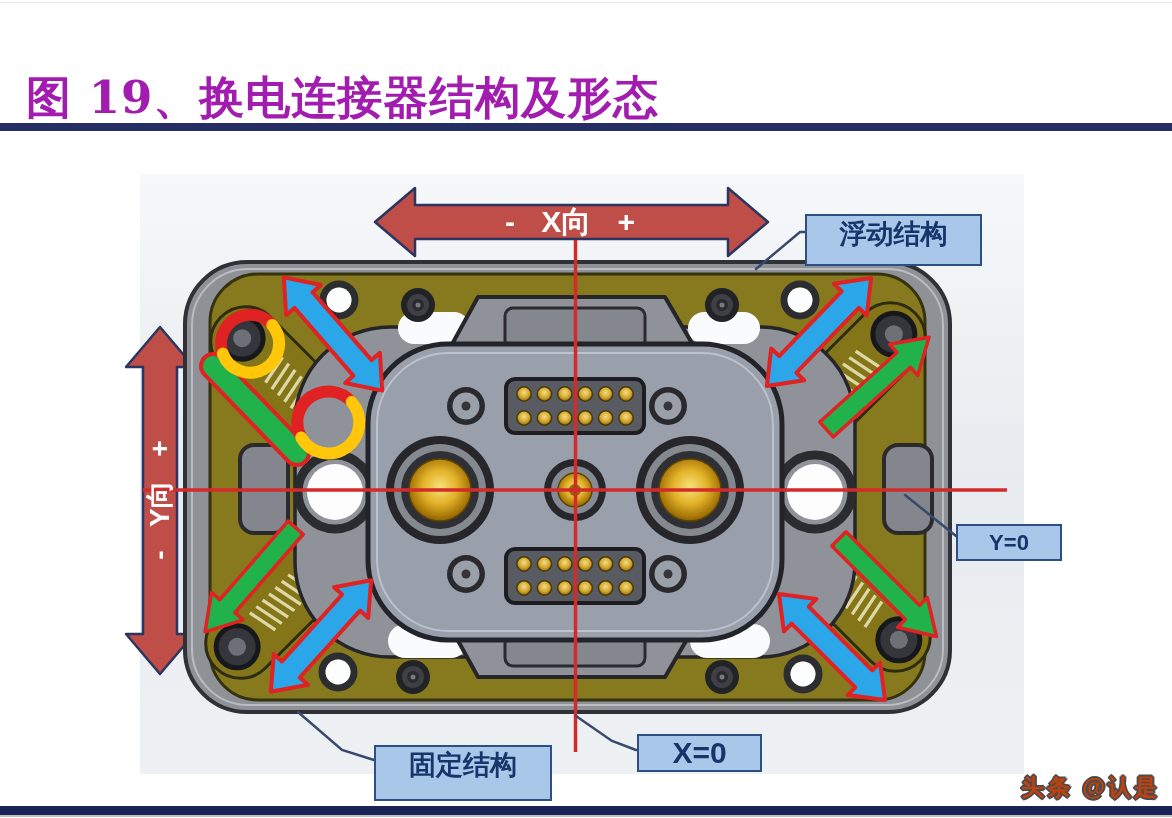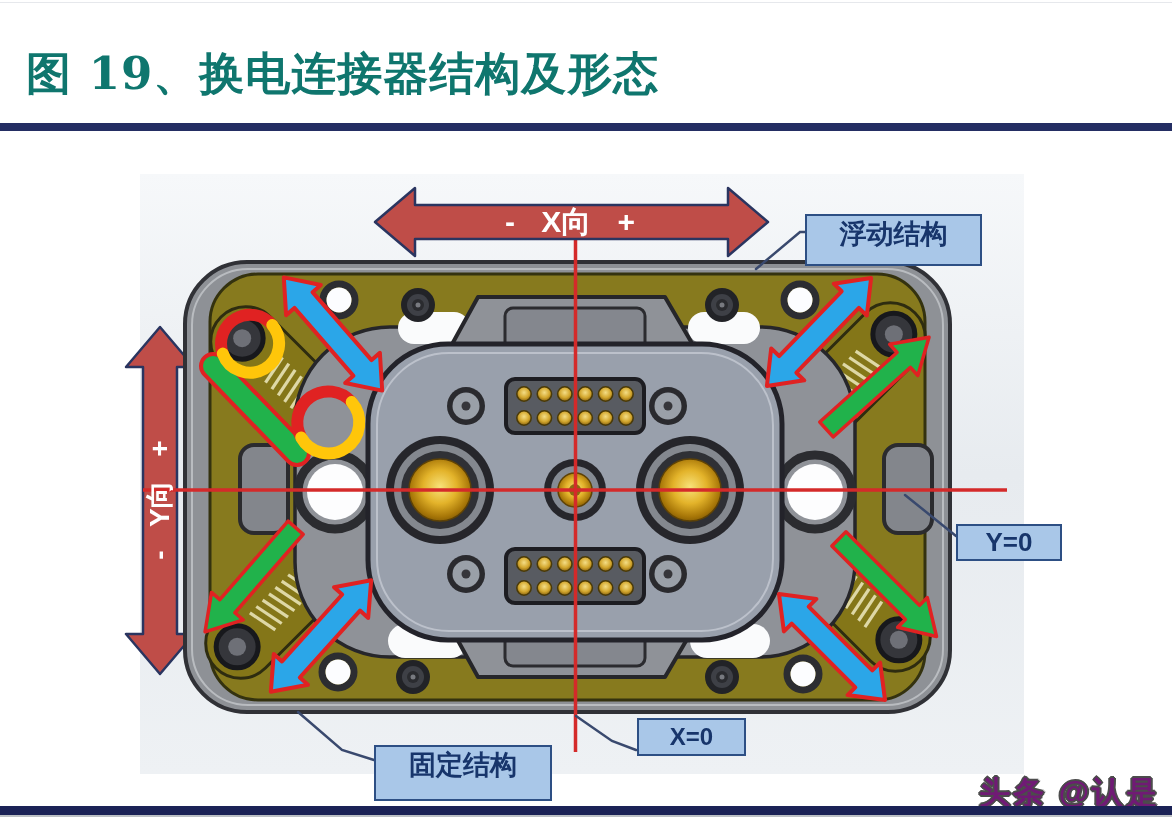--- a/index.html
+++ b/index.html
@@ -2,41 +2,41 @@
 <html><head>
 <meta charset="utf-8">
 <style>
   html,body{margin:0;padding:0;}
   body{
     width:1172px;height:818px;position:relative;overflow:hidden;background:#ffffff;
     font-family:"Liberation Sans","DejaVu Sans",sans-serif;
   }
   .top-hair{position:absolute;left:0;top:2px;width:100%;height:1px;background:#e6e8ec;}
   .title{
-    position:absolute;left:26px;top:44px;margin:0;
+    position:absolute;left:26px;top:68px;margin:0;
     font-family:"DejaVu Serif","Liberation Serif",serif;
-    font-size:45px;font-weight:bold;color:#0f766e;letter-spacing:1px;white-space:nowrap;
+    font-size:45px;font-weight:bold;color:#a21caf;letter-spacing:1px;white-space:nowrap;
   }
   .title-rule{position:absolute;left:0;top:123px;width:100%;height:8px;background:#242e63;}
   .figure{position:absolute;left:0;top:132px;width:1172px;height:674px;margin-top:12px;}
   .figure svg{position:absolute;left:0;top:0;}
   .axis-label{position:absolute;color:#ffffff;font-weight:bold;text-align:center;pointer-events:none;}
   .ax-x{left:440px;top:55px;width:260px;height:46px;line-height:46px;font-size:30px;word-spacing:18px;}
   .ax-y{left:30px;top:334px;width:260px;height:44px;line-height:44px;font-size:28px;word-spacing:16px;transform:rotate(-90deg);}
   .callout{
     position:absolute;box-sizing:border-box;text-align:center;font-weight:bold;
     background:#a9c7e8;border:2px solid #2d4f84;color:#17356b;font-size:27px;
   }
   #c-float{left:805px;top:70px;width:177px;height:52px;line-height:36px;}
-  #c-yzero{left:956px;top:380px;width:106px;height:37px;line-height:33px;font-size:26px;}
-  #c-xzero{left:637px;top:574px;width:109px;height:38px;line-height:34px;font-size:24px;}
+  #c-yzero{left:956px;top:380px;width:106px;height:37px;line-height:33px;font-size:22px;}
+  #c-xzero{left:637px;top:590px;width:125px;height:38px;line-height:34px;font-size:30px;}
   #c-fixed{left:374px;top:601px;width:178px;height:56px;line-height:36px;}
   .watermark{
-    position:absolute;right:12px;top:628px;font-size:31px;font-weight:bold;letter-spacing:3px;
-    color:#701a75;
+    position:absolute;right:12px;top:628px;font-size:23px;font-weight:bold;letter-spacing:3px;
+    color:#c2410c;
     text-shadow:-2px 0 0 #4c4c4c,2px 0 0 #4c4c4c,0 -2px 0 #4c4c4c,0 2px 0 #4c4c4c,
                 -1px -1px 0 #4c4c4c,1px 1px 0 #4c4c4c,-1px 1px 0 #4c4c4c,1px -1px 0 #4c4c4c;
   }
   .bottom-bar{position:absolute;left:0;top:806px;width:100%;height:9px;background:#1b2256;}
   .bottom-hair{position:absolute;left:0;top:815px;width:100%;height:2px;background:#bcc0c5;}
 </style>
 </head>
 <body>
 
 <div class="top-hair"></div>

